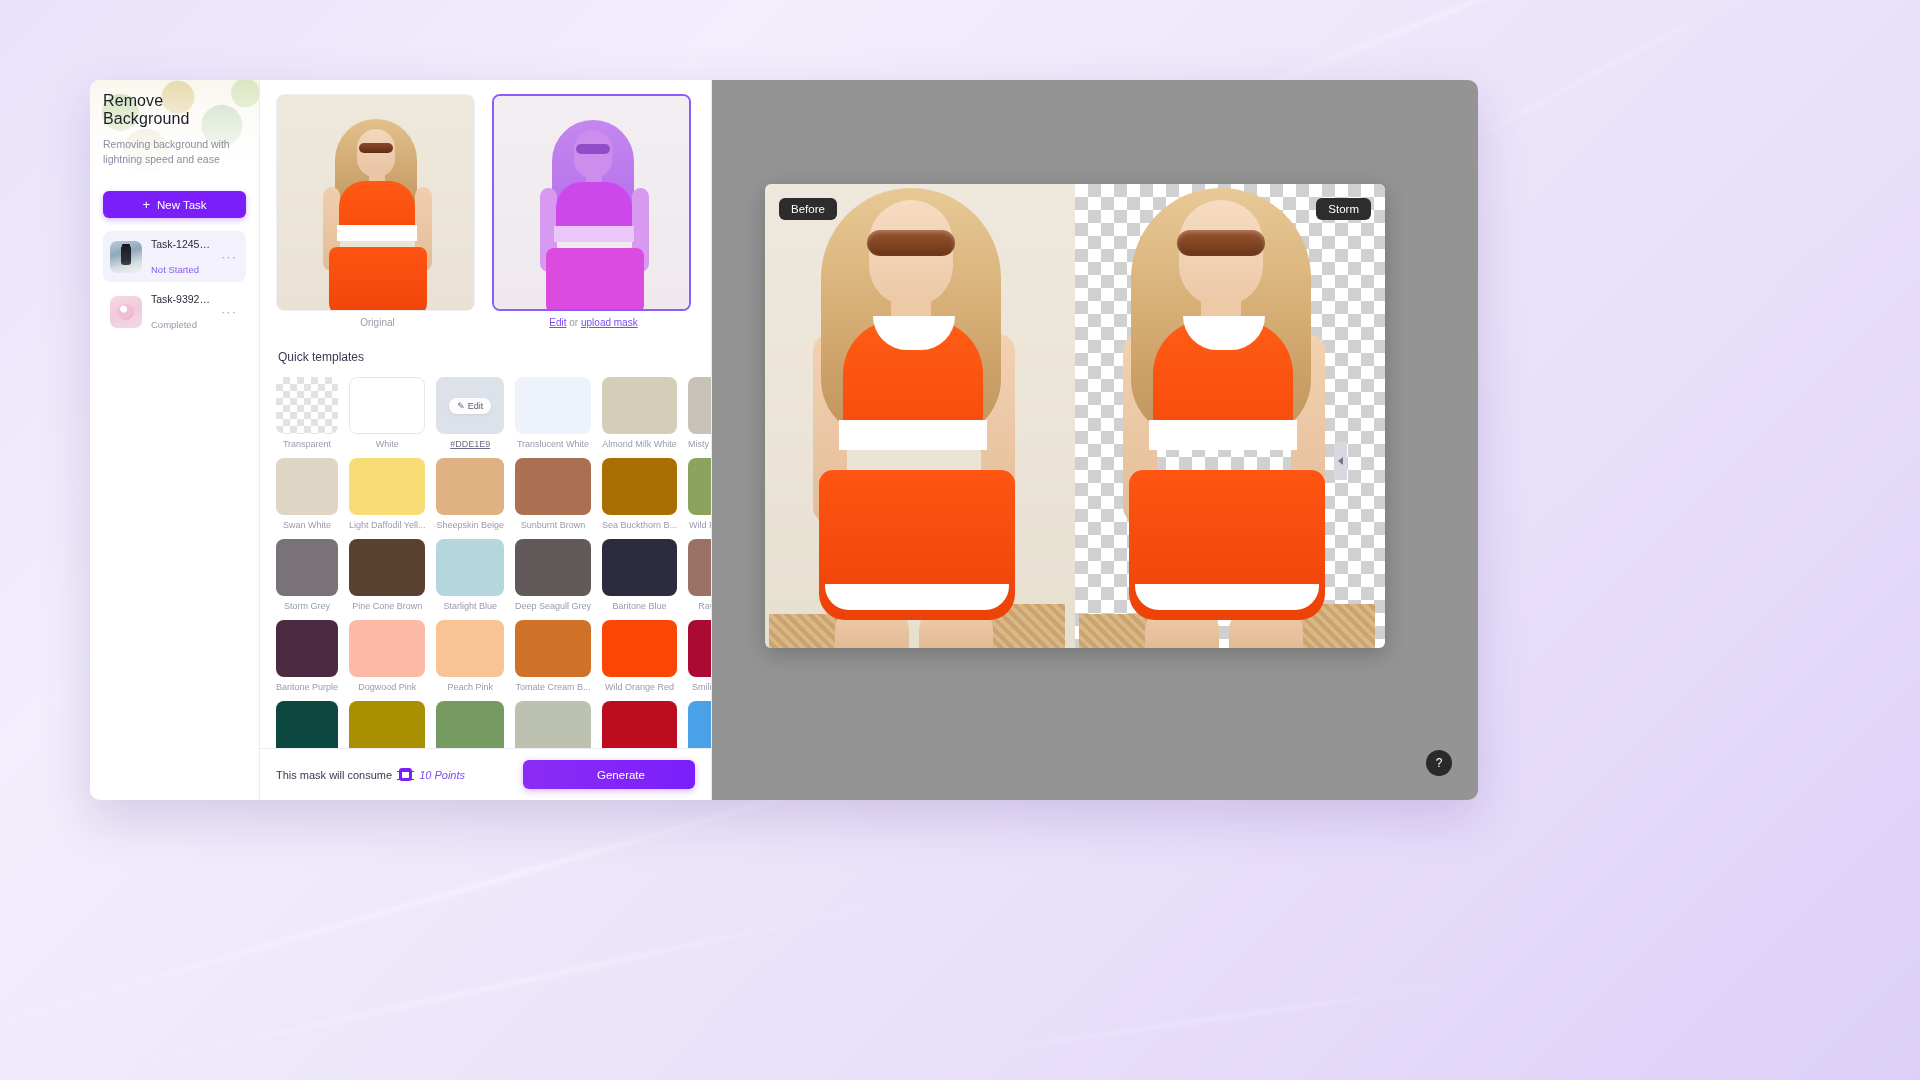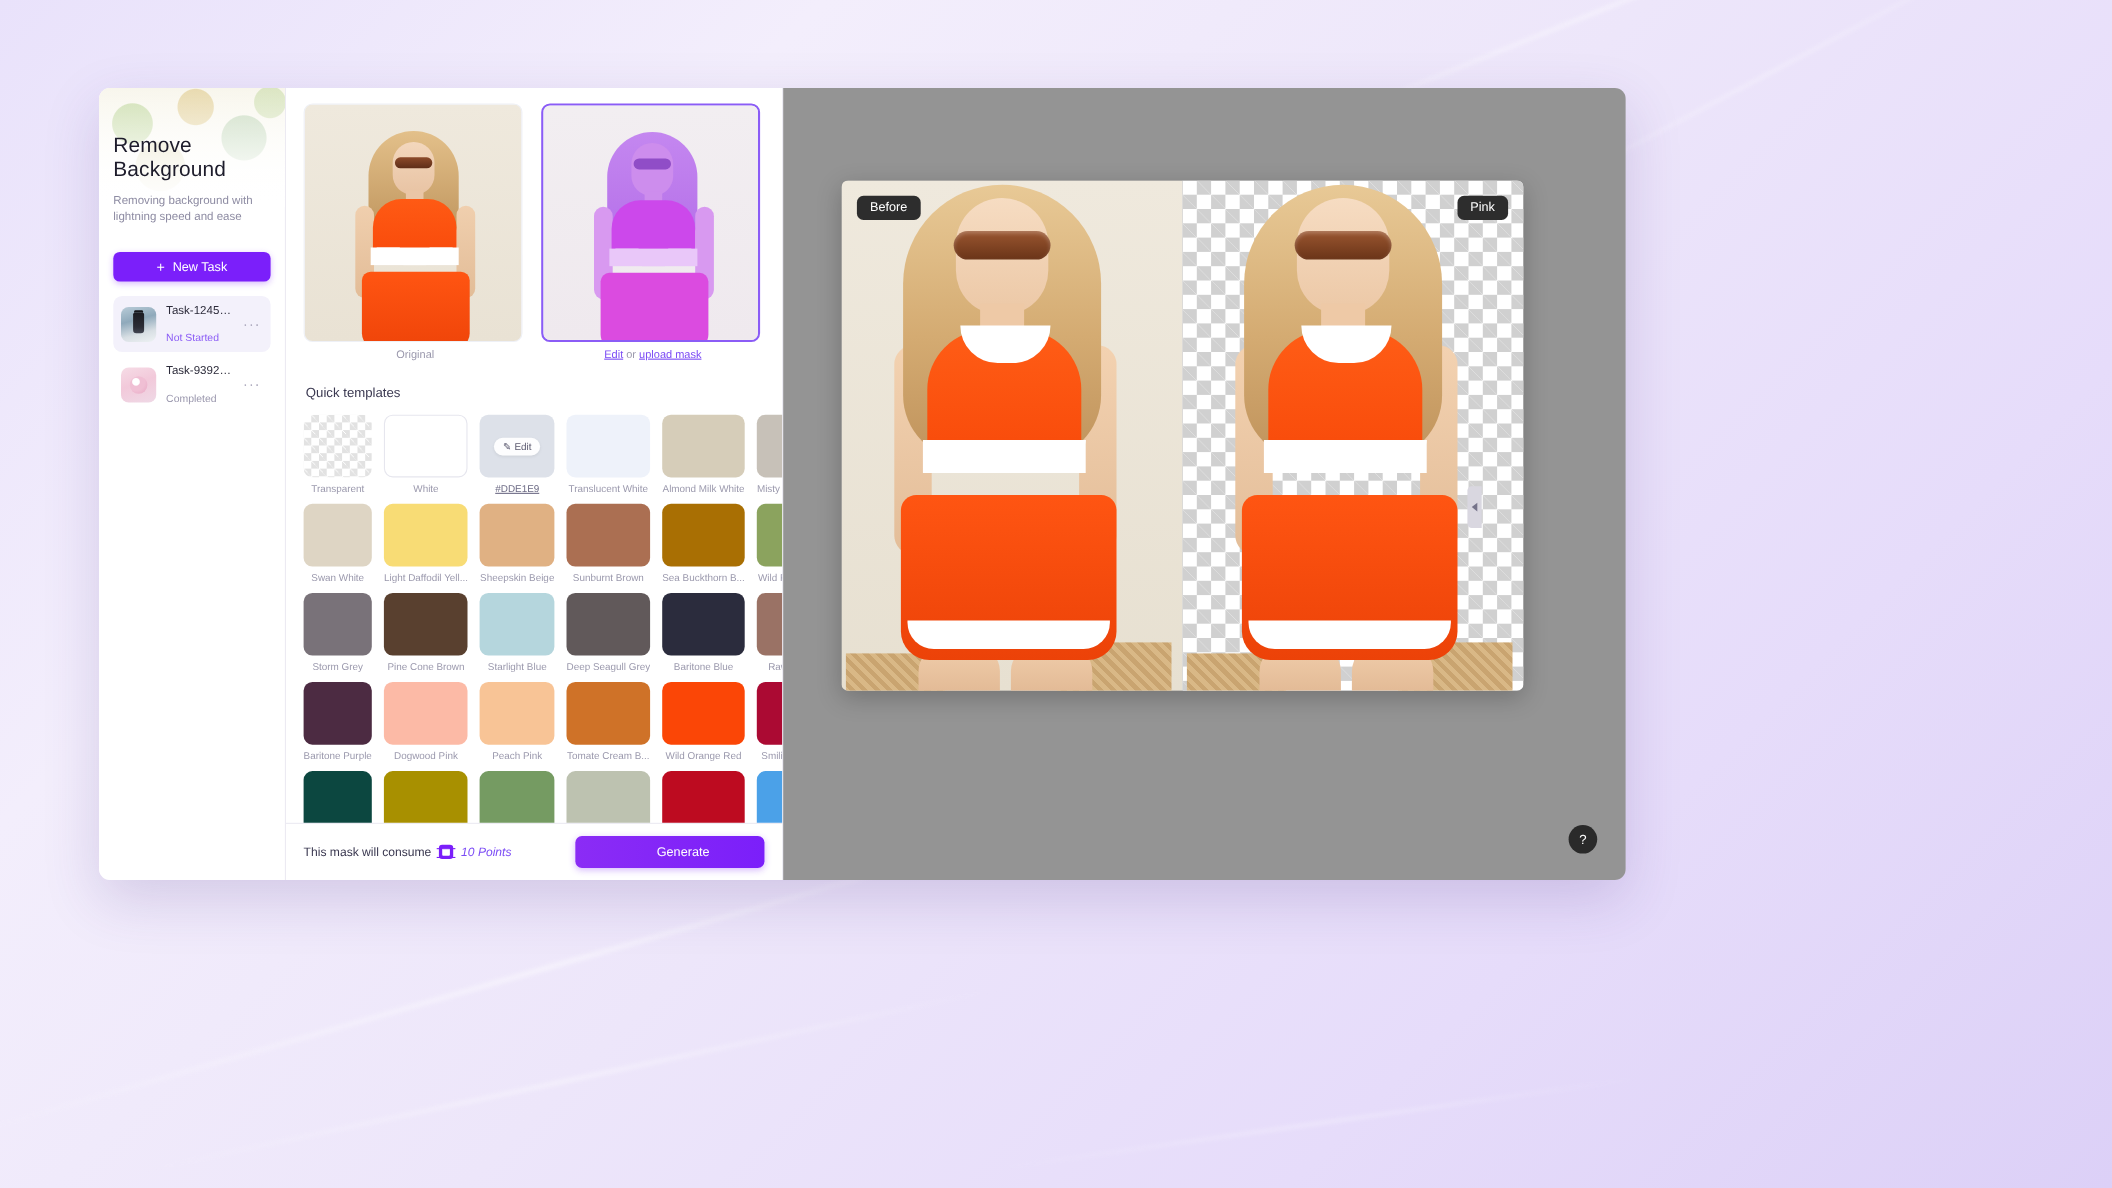--- a/index.html
+++ b/index.html
@@ -41,21 +41,21 @@
       radial-gradient(circle at 33% 66%, rgba(195,185,110,.45) 0 22px, rgba(195,185,110,0) 23px),
       radial-gradient(circle at 92% 12%, rgba(170,200,120,.5) 0 14px, rgba(170,200,120,0) 15px),
       linear-gradient(180deg, #f6f3e6 0%, #fbfaf4 55%, #ffffff 100%);
     filter: blur(.3px);
   }
   .sidebar-hero::after {
     content: ""; position: absolute; inset: 0;
     background: linear-gradient(180deg, rgba(255,255,255,.25) 0%, rgba(255,255,255,.85) 70%, #fff 100%);
   }
   .sidebar-inner { position: relative; z-index: 2; padding: 12px 13px 0 13px; }
-  .app-title { font-size: 19px; color: #1d1c2b; font-weight: 400; letter-spacing: .1px; margin-top: 30px; }
+  .app-title { font-size: 16px; color: #1d1c2b; font-weight: 400; letter-spacing: .1px; }
   .app-sub { margin-top: 9px; font-size: 10.5px; line-height: 1.45; color: #8e8ca3; max-width: 150px; }
   .new-task-btn {
     margin-top: 24px; height: 27px; width: 100%;
     background: #7b1ffa; color: #fff; border-radius: 6px;
     display: flex; align-items: center; justify-content: center; gap: 7px;
     font-size: 11.5px; cursor: pointer; border: none;
     box-shadow: 0 2px 6px rgba(123,31,250,.3);
   }
   .new-task-btn .plus { font-size: 13px; line-height: 1; }
   .task-list { margin-top: 13px; }
@@ -194,21 +194,21 @@
     display: flex; align-items: center; justify-content: center; cursor: pointer;
   }
   .collapse-handle .car {
     width: 0; height: 0; border-top: 4px solid transparent; border-bottom: 4px solid transparent;
     border-right: 5px solid #76748a;
   }
 
   
   .canvas { flex: 1 1 auto; background: #949494; position: relative; }
   .compare {
-    position: absolute; left: 53px; top: 84px; width: 620px; height: 464px;
+    position: absolute; left: 53px; top: 104px; width: 620px; height: 464px;
     border-radius: 6px; overflow: hidden; box-shadow: 0 6px 22px rgba(0,0,0,.22);
     display: flex;
     align-items: center;
   }
   .pane { width: 50%; height: 100%; position: relative; overflow: hidden; }
   .pane-before { background: linear-gradient(180deg,#efe9dd 0%, #e7e0d1 100%); }
   .pane-after {
     background-image:
       linear-gradient(45deg,#d0d0d0 25%, transparent 25%, transparent 75%, #d0d0d0 75%),
       linear-gradient(45deg,#d0d0d0 25%, transparent 25%, transparent 75%, #d0d0d0 75%);
@@ -495,21 +495,21 @@
     </div>
   </section>
 
   <section class="canvas">
     <div class="collapse-handle">
       <span class="car"></span>
     </div>
 
     <div class="compare">
       <div class="badge badge-before">Before</div>
-      <div class="badge badge-after">Pink</div>
+      <div class="badge badge-after">Storm</div>
 
       <div class="pane pane-before">
         <div class="big-fig" style="left:-4px">
           <i class="bf-chair2"></i>
             <i class="bf-chair"></i>
           <i class="bf-arml"></i>
             <i class="bf-armr"></i>
           <i class="bf-hair"></i>
             <i class="bf-face"></i>
             <i class="bf-glass"></i>

